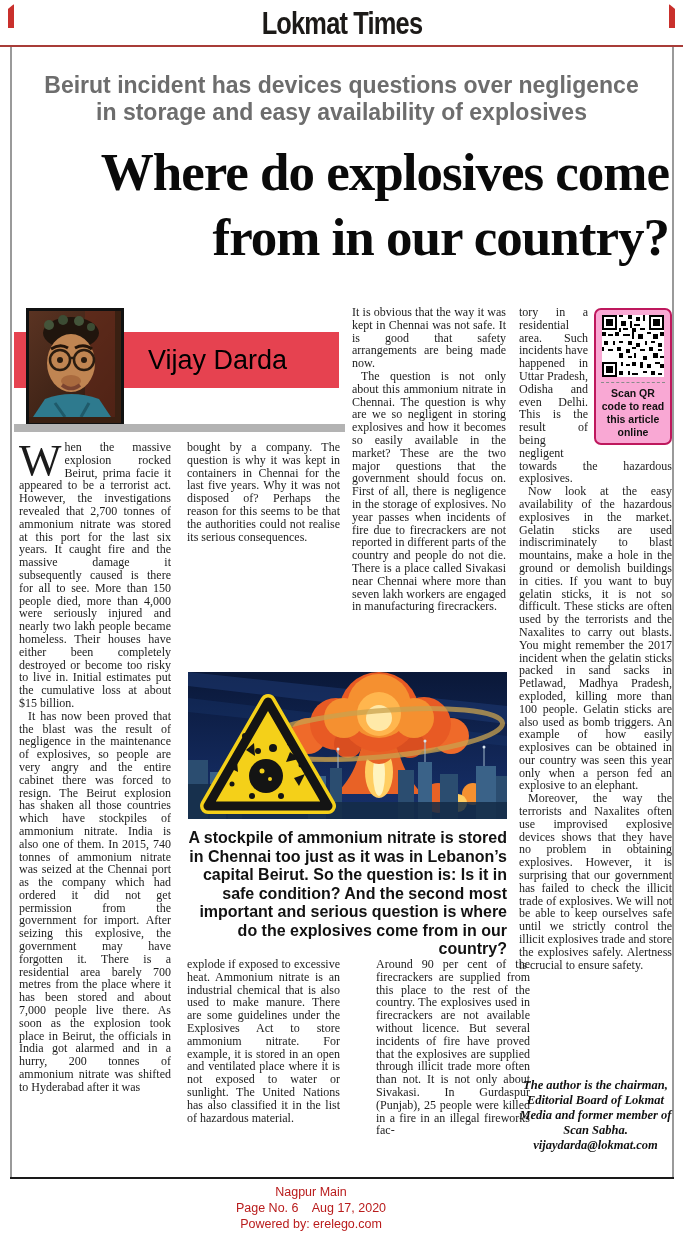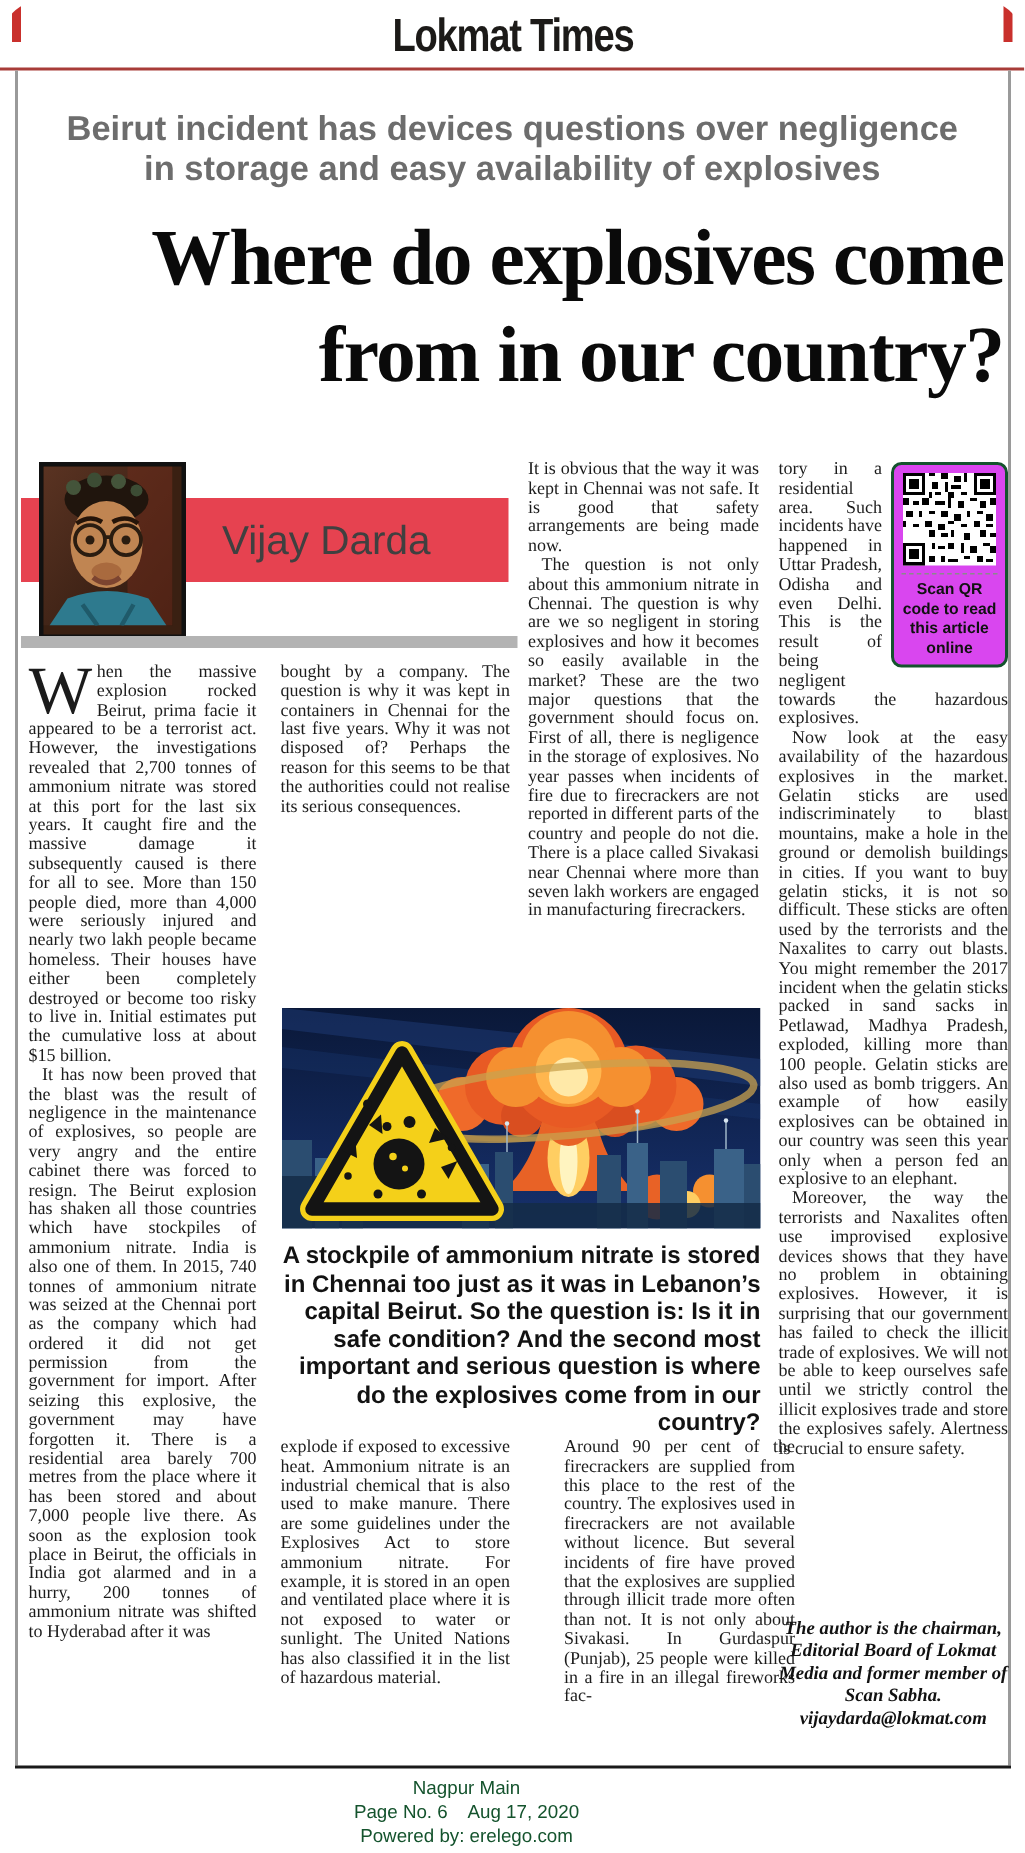--- a/index.html
+++ b/index.html
@@ -21,21 +21,21 @@
         font-family:"Liberation Sans",sans-serif;font-weight:700;font-size:23px;
         line-height:27px;color:#6d6d6d;}
   .headline{position:absolute;top:140px;left:14px;width:655px;text-align:center;
         font-weight:700;font-size:53px;line-height:65px;letter-spacing:-1px;color:#0a0a0a;}
   .headline span{display:block;}
 
   
   .author-block{position:absolute;left:14px;top:308px;width:331px;height:118px;}
   .author-banner{position:absolute;left:0;top:24px;width:325px;height:56px;background:#e64250;}
   .author-name{position:absolute;left:110px;top:24px;width:187px;height:56px;line-height:56px;
-        text-align:center;font-family:"Liberation Sans",sans-serif;font-size:27px;color:#404040;}
+        text-align:center;font-family:"Liberation Sans",sans-serif;font-size:27px;color:#000000;}
   .author-photo{position:absolute;left:12px;top:0;width:92px;height:112px;border:3px solid #111;
         background:#3a2012;}
   .gray-bar{position:absolute;left:14px;top:424px;width:331px;height:8px;background:#b3b3b3;}
 
   
   .col{position:absolute;overflow:hidden;}
   .col1{left:19px;top:441px;width:152px;height:702px;}
   .col2top{left:187px;top:441px;width:153px;height:229px;}
   .col2bottom{left:187px;top:958px;width:153px;height:186px;}
   .col3top{left:352px;top:306px;width:154px;height:362px;}
@@ -48,35 +48,35 @@
         padding:1px 3px 0 0;font-weight:400;}
 
   
   .figure{position:absolute;left:188px;top:672px;width:319px;height:147px;}
   .figure svg{display:block;}
   .caption{position:absolute;left:188px;top:829px;width:319px;text-align:right;
         font-family:"Liberation Sans",sans-serif;font-weight:700;font-size:16px;
         line-height:18.5px;color:#121212;}
 
   
-  .qr-box{float:right;width:78px;margin:2px 0 4px 6px;border:2px solid #14532d;
-        border-radius:7px;background:#d946ef;padding:5px 3px 4px;box-sizing:border-box;}
+  .qr-box{float:right;width:78px;margin:2px 0 4px 6px;border:2px solid #be185d;
+        border-radius:7px;background:#f9a8d4;padding:5px 3px 4px;box-sizing:border-box;}
   .qr-box svg{display:block;margin:0 auto;}
   .qr-sep{border:0;border-top:1px dashed #8a8a8a;margin:5px 2px 4px;}
   .qr-label{font-family:"Liberation Sans",sans-serif;font-weight:700;font-size:10.5px;
         line-height:13px;text-align:center;color:#111;}
 
   .author-note{position:absolute;left:519px;top:1078px;width:153px;text-align:center;
         font-style:italic;font-weight:700;font-size:12.5px;line-height:15px;color:#111;}
   .author-email{display:block;}
 
   
   .footer-rule{position:absolute;left:10px;top:1177px;width:664px;height:2px;background:#1a1a1a;}
   .footer{position:absolute;top:1184px;left:0;width:622px;text-align:center;
-        font-family:"Liberation Sans",sans-serif;font-size:12.5px;line-height:16px;color:#14532d;}
+        font-family:"Liberation Sans",sans-serif;font-size:12.5px;line-height:16px;color:#b91c1c;}
   .footer .pre{white-space:pre;}
 </style>
 </head>
 <body>
 
 <div class="page">
 
   <div class="corner-red left" style="background-color: rgb(201, 48, 44);"></div>
   <div class="corner-red right" style="background-color: rgb(201, 48, 44);"></div>
   <div class="masthead">

